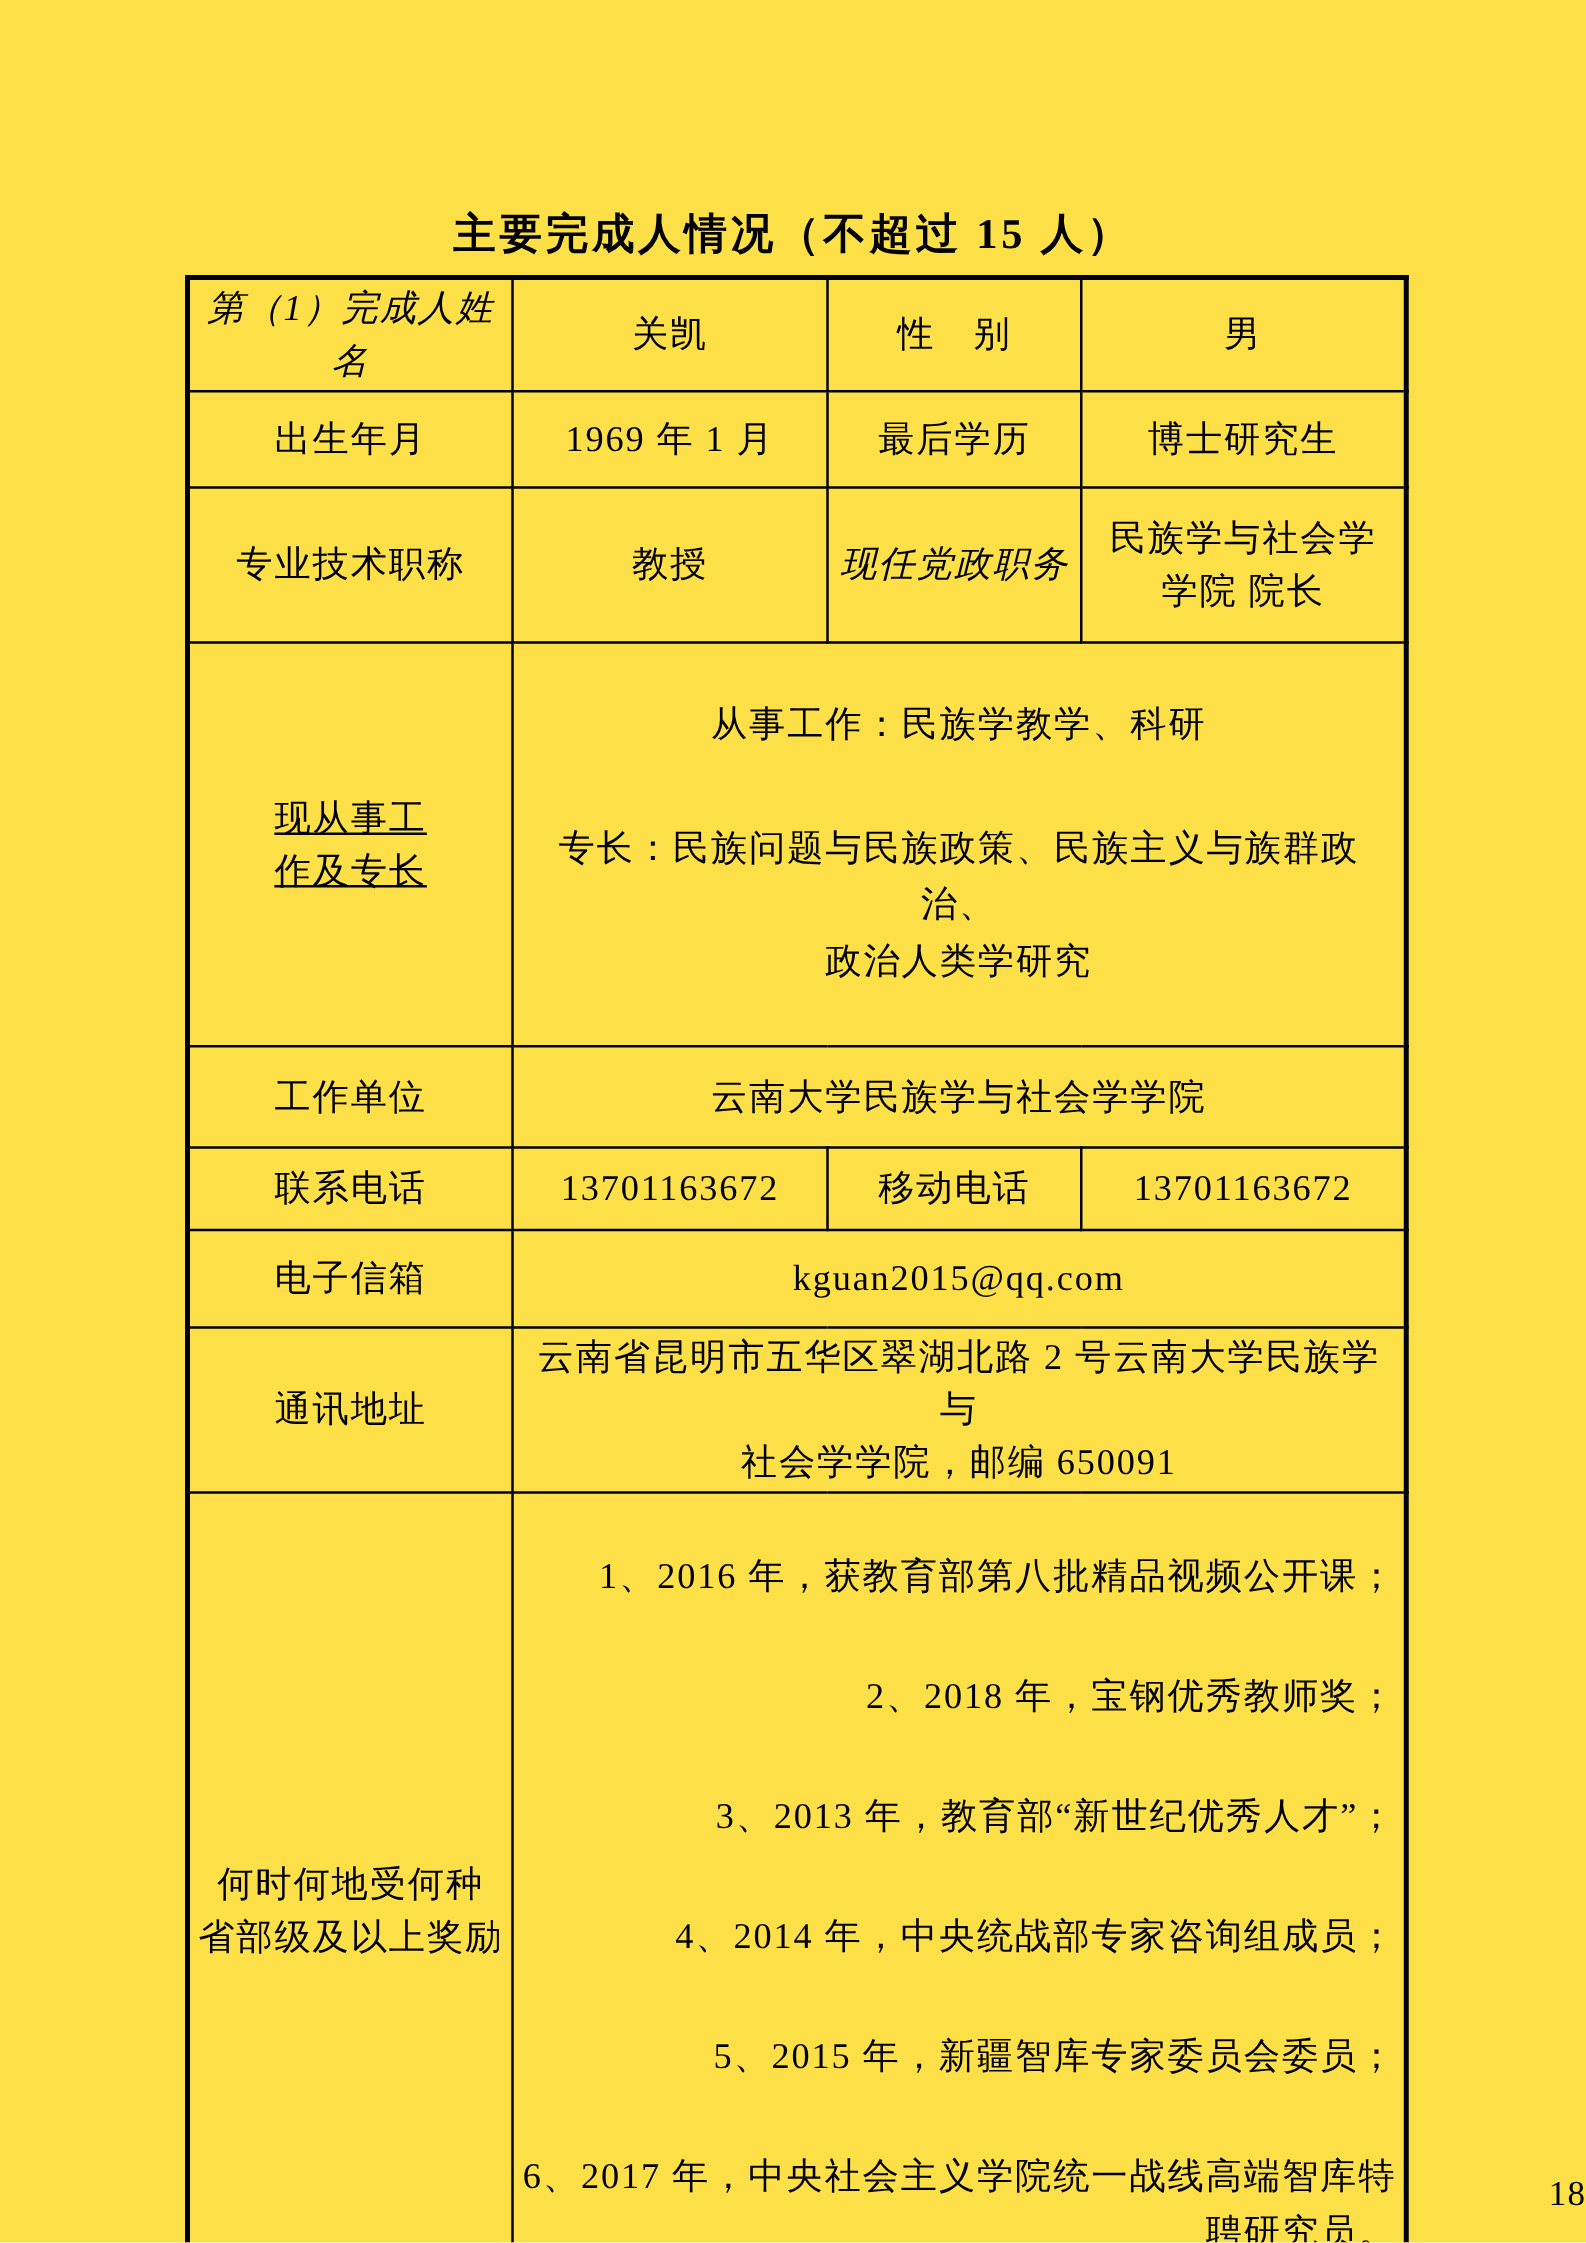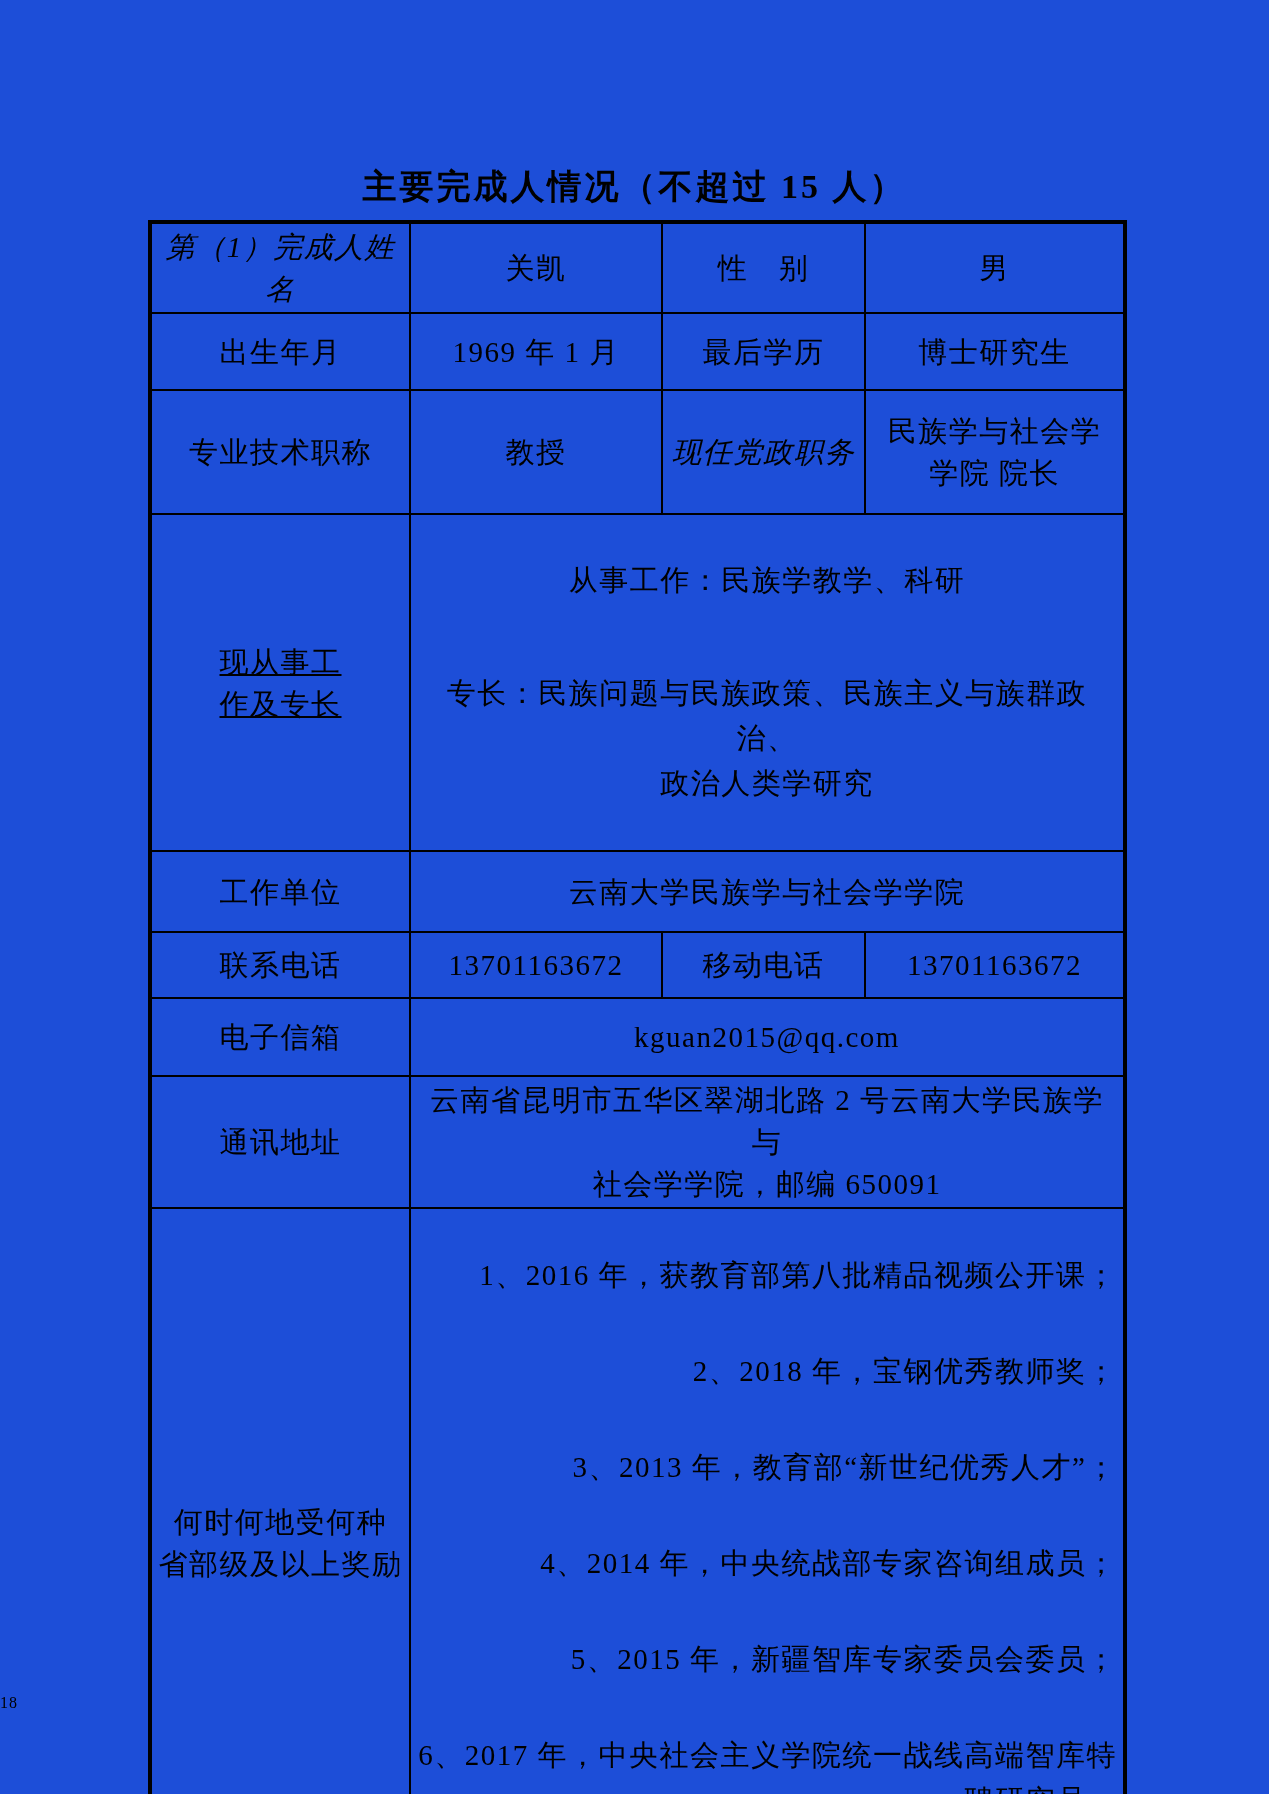--- a/index.html
+++ b/index.html
@@ -1,19 +1,19 @@
 <!DOCTYPE html>
 <html><head>
 <meta charset="utf-8">
 <style>
   html,body{margin:0;padding:0;background:#ffffff;}
   .page{
     position:relative;
     width:1269px;height:1794px;
-    background:#1d4ed8;
+    background:#fde047;
     font-family:"Liberation Serif","DejaVu Serif",serif;
     color:#000;
     overflow:hidden;
   }
   .doc-title{
     position:absolute;top:164px;left:0;width:100%;
     text-align:center;
     font-size:34px;font-weight:bold;letter-spacing:3px;
     white-space:pre-line;
   }
@@ -33,31 +33,31 @@
     vertical-align:middle;
     padding:2px 6px;
     white-space:pre-line;
     overflow:hidden;
   }
   td.tight{letter-spacing:0;padding-left:1px;padding-right:1px;font-size:28px;font-style:italic;}
   td.lh-tall{line-height:2.05;text-decoration:underline;}
   td.lh-mid{line-height:2.0;letter-spacing:1px;}
   td.addr{letter-spacing:0.5px;}
   td.work-cell p{margin:0;}
-  td.work-cell p.first{margin-bottom:28px;}
+  td.work-cell p.first{margin-bottom:14px;}
   td.work-cell p.second{line-height:1.55;}
   td.awards-cell{
     text-align:left;vertical-align:top;
     padding:8px 10px 6px 12px;
     letter-spacing:1px;
   }
   .award-item{margin:0 0 8px 0;line-height:1.58;white-space:pre-line;text-align:right;}
   .page-number{
-    position:absolute;top:1694px;left:0;width:100%;
-    text-align:left;font-size:16px;letter-spacing:1px;
+    position:absolute;top:1740px;left:0;width:100%;
+    text-align:right;font-size:28px;letter-spacing:1px;
   }
 </style>
 </head>
 <body>
 
 <div class="page">
 
   <div class="doc-title">主要完成人情况（不超过 15 人）</div>
 
   <table class="info">

